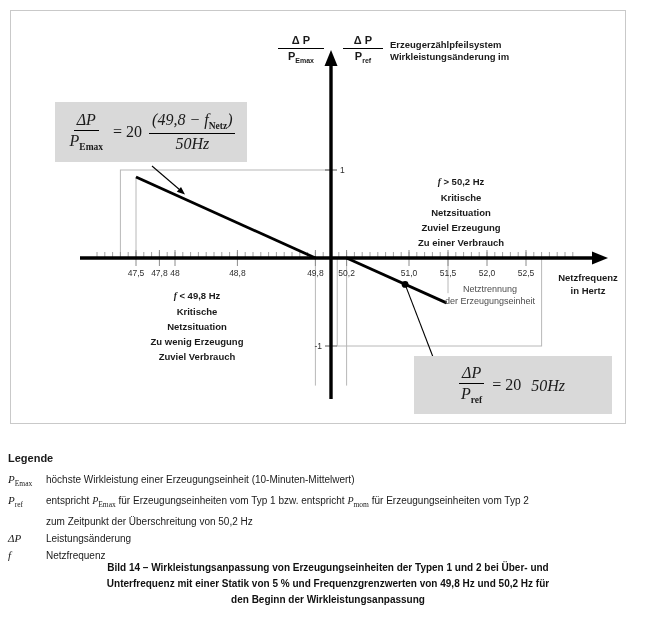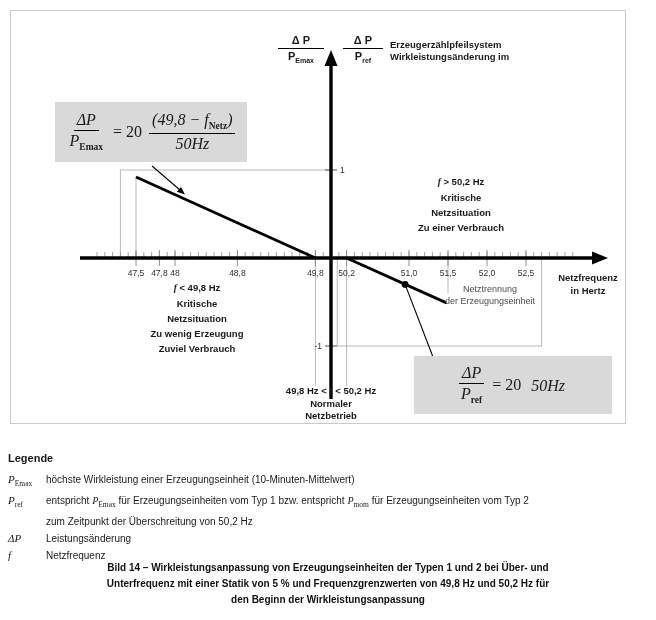--- a/index.html
+++ b/index.html
@@ -182,34 +182,30 @@
     <span class="eq">= 20</span>
     <span class="frac">
       <span class="fden">50Hz</span>
     </span>
   </div>
 
   <div class="info" style="left:398px;top:174px;width:126px;">
     <div class="fline">f &gt; 50,2 Hz</div>
     <div>Kritische</div>
     <div>Netzsituation</div>
+    <div>Zuviel Erzeugung</div>
     <div>Zu einer Verbrauch</div>
   </div>
-  <div class="info" style="left:132px;top:280px;width:130px;">
+  <div class="info" style="left:132px;top:288px;width:130px;">
     <div class="fline">f &lt; 49,8 Hz</div>
     <div>Kritische</div>
     <div>Netzsituation</div>
     <div>Zu wenig Erzeugung</div>
     <div>Zuviel Verbrauch</div>
   </div>
-  <div class="info compact" style="left:264px;top:385px;width:134px;">
-    <div>49,8 Hz &lt; f &lt; 50,2 Hz</div>
-    <div>Normaler</div>
-    <div>Netzbetrieb</div>
-  </div>
   <div class="muted" style="left:430px;top:284px;width:120px;">
     <div>Netztrennung</div>
     <div>der Erzeugungseinheit</div>
   </div>
   <div class="xlabel" style="left:546px;top:271px;width:84px;">
     <div>Netzfrequenz</div>
     <div>in Hertz</div>
   </div>
 
   <div class="leg-title" style="left:8px;top:452px;">Legende</div>

